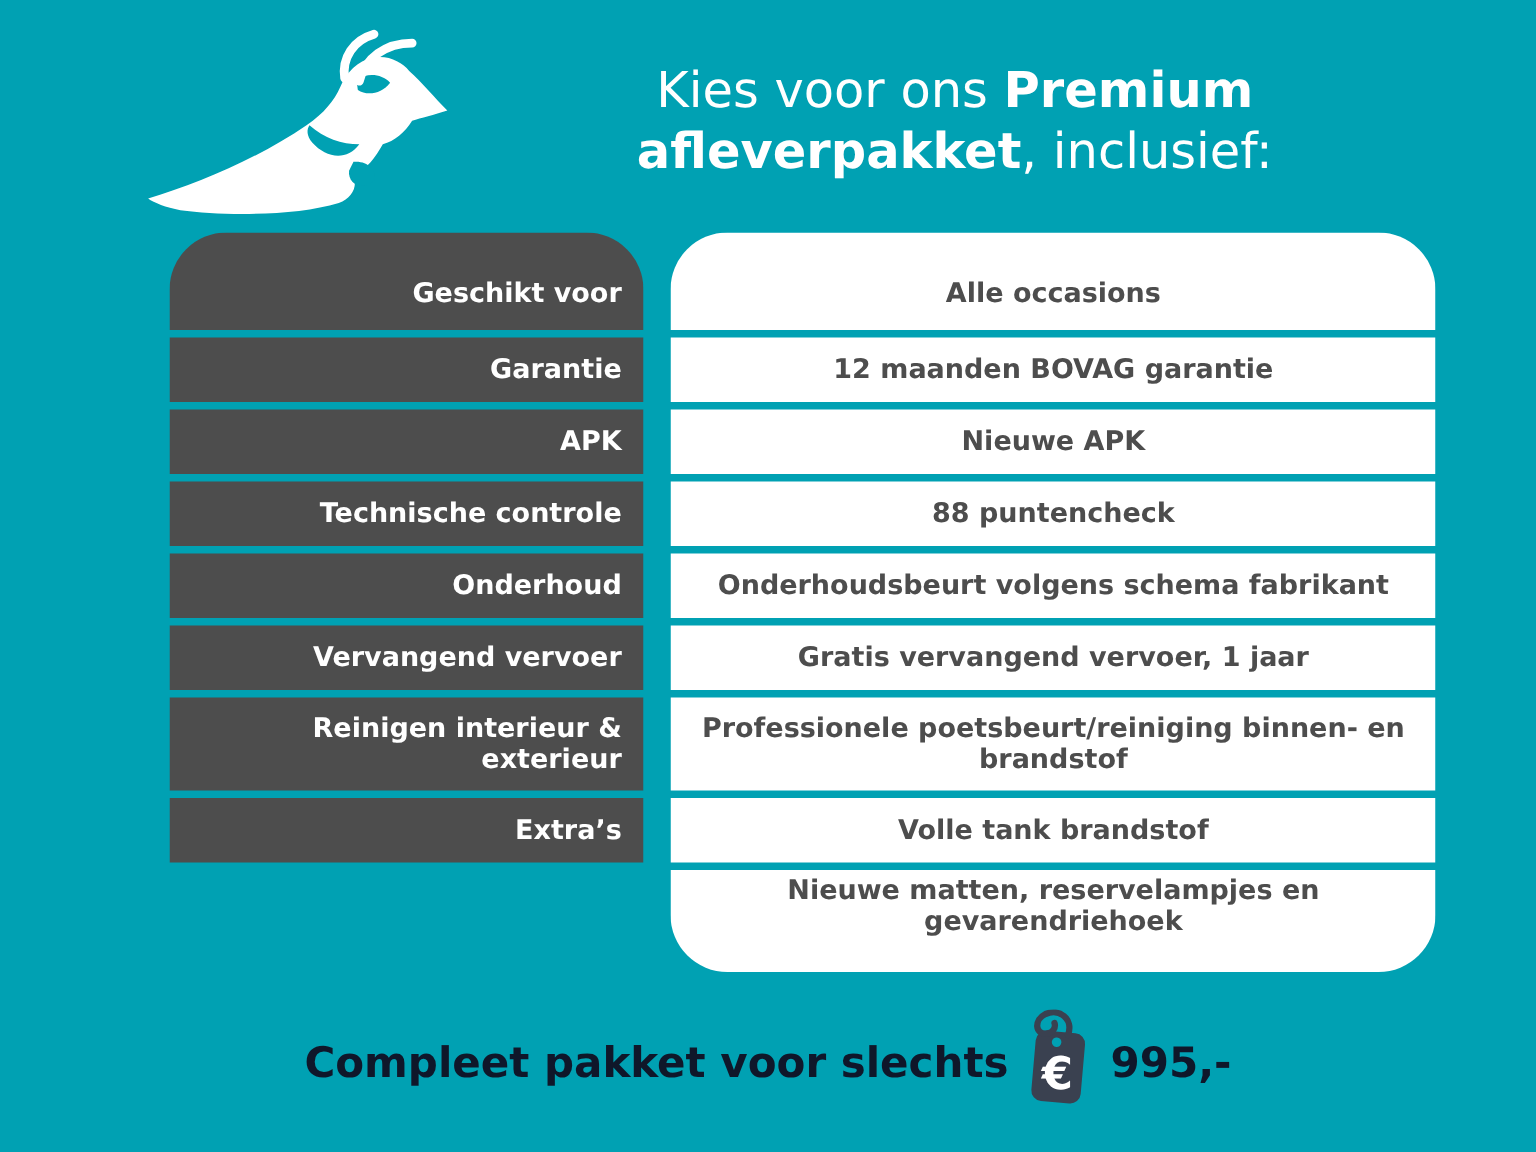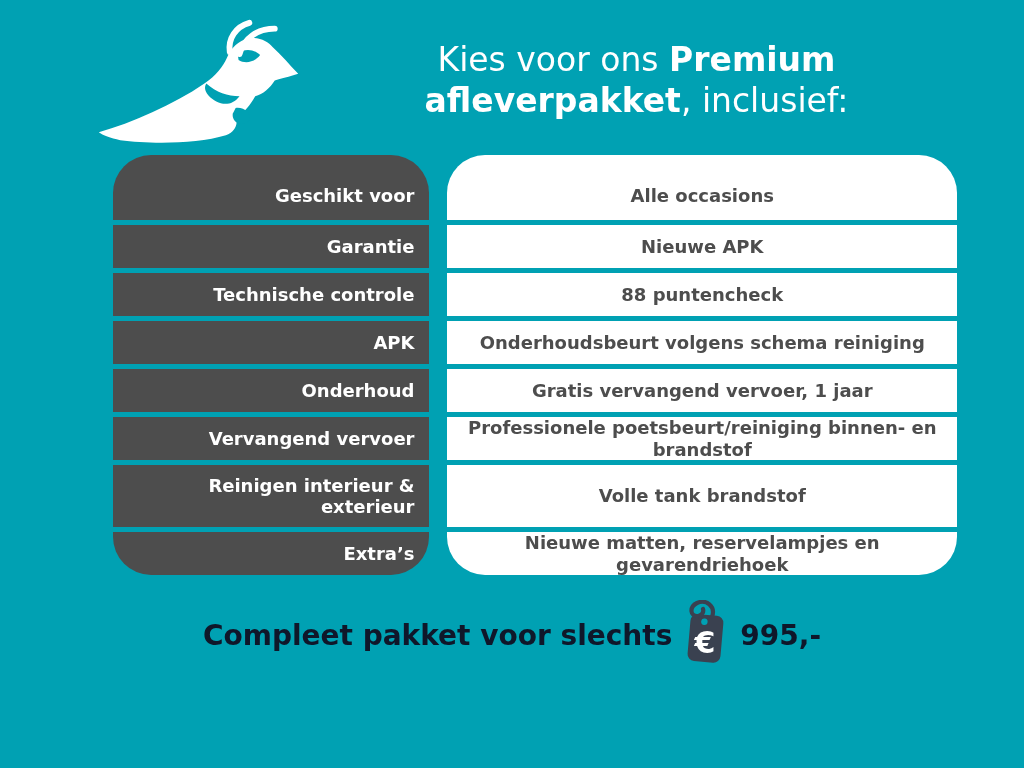--- a/index.html
+++ b/index.html
@@ -75,32 +75,33 @@
   <div class="title">
     <span>Kies voor ons </span><b>Premium</b><br>
     <b>afleverpakket</b><span>, inclusief:</span>
   </div>
 </div>
 
 <div class="pkg-table">
   <div class="col col-labels">
     <div class="cell label-cell">Geschikt voor</div>
     <div class="cell label-cell">Garantie</div>
+    <div class="cell label-cell">APK</div>
     <div class="cell label-cell">Technische controle</div>
-    <div class="cell label-cell">APK</div>
     <div class="cell label-cell">Onderhoud</div>
     <div class="cell label-cell">Vervangend vervoer</div>
     <div class="cell label-cell">Reinigen interieur &amp; exterieur</div>
     <div class="cell label-cell">Extra’s</div>
   </div>
   <div class="col col-values">
     <div class="cell value-cell">Alle occasions</div>
+    <div class="cell value-cell">12 maanden BOVAG garantie</div>
     <div class="cell value-cell">Nieuwe APK</div>
     <div class="cell value-cell">88 puntencheck</div>
-    <div class="cell value-cell">Onderhoudsbeurt volgens schema reiniging</div>
+    <div class="cell value-cell">Onderhoudsbeurt volgens schema fabrikant</div>
     <div class="cell value-cell">Gratis vervangend vervoer, 1 jaar</div>
     <div class="cell value-cell">Professionele poetsbeurt/reiniging binnen- en brandstof</div>
     <div class="cell value-cell">Volle tank brandstof</div>
     <div class="cell value-cell">Nieuwe matten, reservelampjes en gevarendriehoek</div>
   </div>
 </div>
 
 <div class="footer">
   <span>Compleet pakket voor slechts</span>
   <svg class="tag-svg" viewBox="0 0 46 64">

